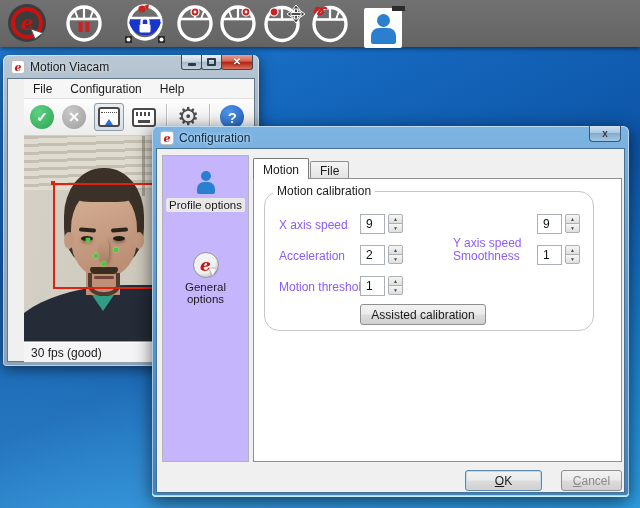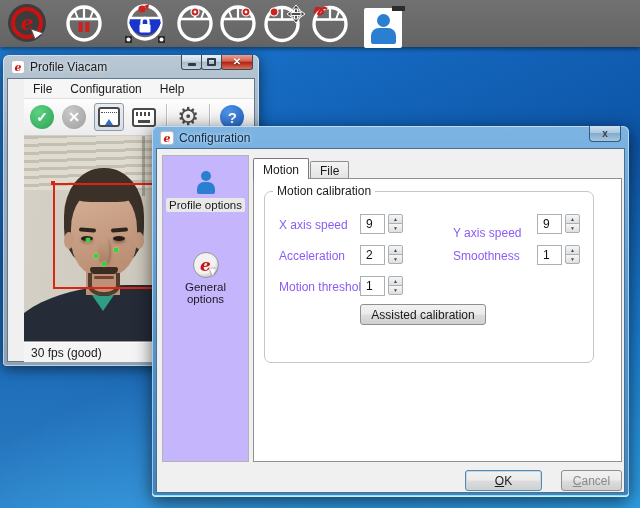--- a/index.html
+++ b/index.html
@@ -202,22 +202,22 @@
   }
   .tab.active {
     background:#fff; height:21px; position:relative; z-index:2; padding-top:4px;
     border-color:#7a7a7a;
   }
   .tab-panel {
     position:absolute; left:96px; top:29px; width:369px; height:284px;
     background:#fff; border:1px solid #8f8f8f;
   }
   .groupbox {
-    position:absolute; left:10px; top:12px; width:330px; height:172px;
-    border:1px solid #c6c6c6; border-radius:7px;
+    position:absolute; left:10px; top:12px; width:330px; height:140px;
+    border:1px solid #c6c6c6; border-radius:15px;
   }
   .group-legend {
     position:absolute; left:8px; top:-8px; background:#fff; padding:0 4px;
     font-size:12px; color:#1a1a1a;
   }
   .fld-label { position:absolute; font-size:12px; color:#8b5cf6; }
   .spin { position:absolute; display:flex; height:20px; }
   .spin input {
     width:25px; height:20px; border:1px solid #aab0b5; background:#fff;
     font-family:"Liberation Sans",sans-serif; font-size:12px; color:#111;
@@ -342,21 +342,21 @@
   <div class="launch-icon person-card" style="left:364px; top:4px">
     <div class="head"></div>
     <div class="bodyp"></div>
     <div class="minus"></div>
   </div>
 </div>
 
 <div class="aero-win" id="main-win">
   <div class="aero-title">
     <span class="app-ico">e</span>
-    <span>Profile Viacam</span>
+    <span>Motion Viacam</span>
   </div>
   <div class="capbtns">
     <div class="capbtn">
         <span class="glyph-min"></span>
       </div>
     <div class="capbtn">
         <span class="glyph-max"></span>
       </div>
     <div class="capbtn close">✕</div>
   </div>
@@ -464,21 +464,21 @@
 
         <span class="fld-label" style="left:14px; top:26px">X axis speed</span>
         <div class="spin" style="left:95px; top:22px">
           <input value="9" style="">
           <div class="arrows">
             <div class="spin-btn up">▲</div>
             <div class="spin-btn dn">▼</div>
           </div>
         </div>
 
-        <span class="fld-label" style="left:188px; top:34px">Y axis speed</span>
+        <span class="fld-label" style="left:188px; top:44px">Y axis speed</span>
         <div class="spin" style="left:272px; top:22px">
           <input value="9" style="">
           <div class="arrows">
             <div class="spin-btn up">▲</div>
             <div class="spin-btn dn">▼</div>
           </div>
         </div>
 
         <span class="fld-label" style="left:14px; top:57px">Acceleration</span>
         <div class="spin" style="left:95px; top:53px">

